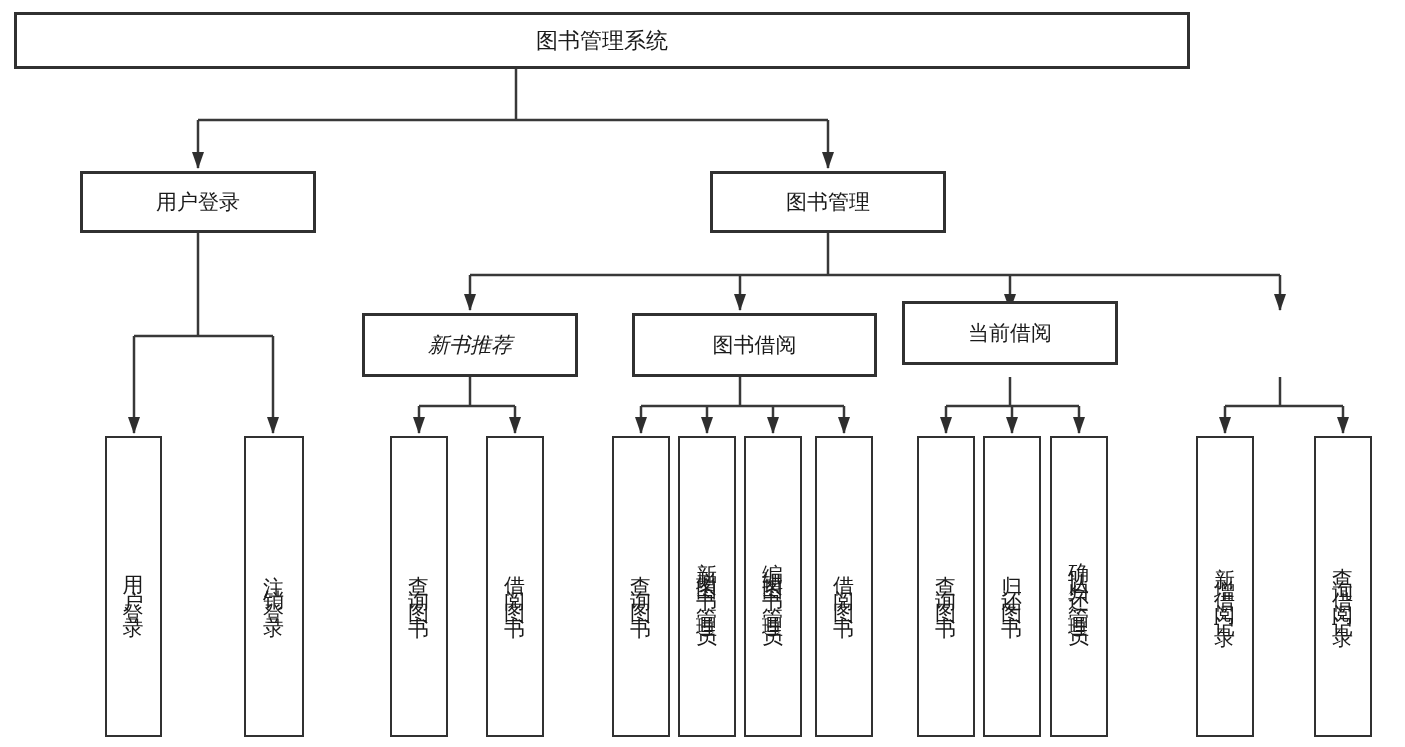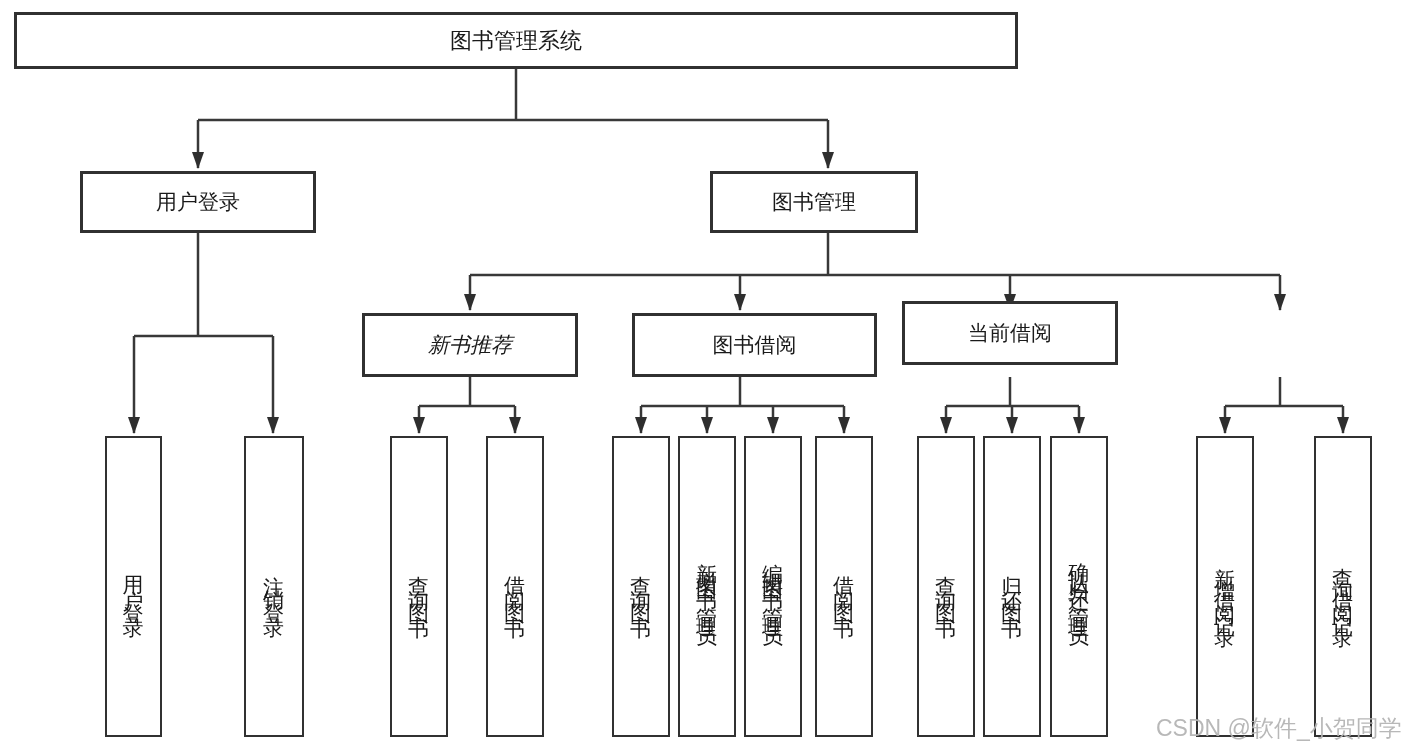--- a/index.html
+++ b/index.html
@@ -133,28 +133,28 @@
     </g>
 
     <g>
       <line x1="1280" y1="377" x2="1280" y2="406"></line>
       <line x1="1225" y1="406" x2="1343" y2="406"></line>
       <line x1="1225" y1="406" x2="1225" y2="433" marker-end="url(#arw)"></line>
       <line x1="1343" y1="406" x2="1343" y2="433" marker-end="url(#arw)"></line>
     </g>
   </svg>
 
-  <div class="box root" style="left:14px; top:12px; width:1004px; height:57px;">
+  <div class="box root" style="left:14px; top:12px; width:1176px; height:57px;">
     <span>图书管理系统</span>
   </div>
 
   <div class="box lvl" style="left:80px; top:171px; width:236px; height:62px;">
     <span>用户登录</span>
   </div>
-  <div class="box lvl" style="left:710px; top:171px; width:208px; height:62px;">
+  <div class="box lvl" style="left:710px; top:171px; width:236px; height:62px;">
     <span>图书管理</span>
   </div>
 
   <div class="box lvl" style="left:362px; top:313px; width:216px; height:64px;font-style:italic;">
     <span>新书推荐</span>
   </div>
   <div class="box lvl" style="left:632px; top:313px; width:245px; height:64px;">
     <span>图书借阅</span>
   </div>
   <div class="box lvl" style="left:902px; top:301px; width:216px; height:64px;">
@@ -198,15 +198,14 @@
     <span class="vtext">确认归还（管理员）</span>
   </div>
 
   <div class="leaf sp6" style="left:1196px;">
     <span class="vtext">新增借阅记录</span>
   </div>
   <div class="leaf sp6" style="left:1314px;">
     <span class="vtext">查询借阅记录</span>
   </div>
 
-  <div class="watermark">CSDN @软件_小贺同学</div>
 
 </div>
 
 </body></html>

